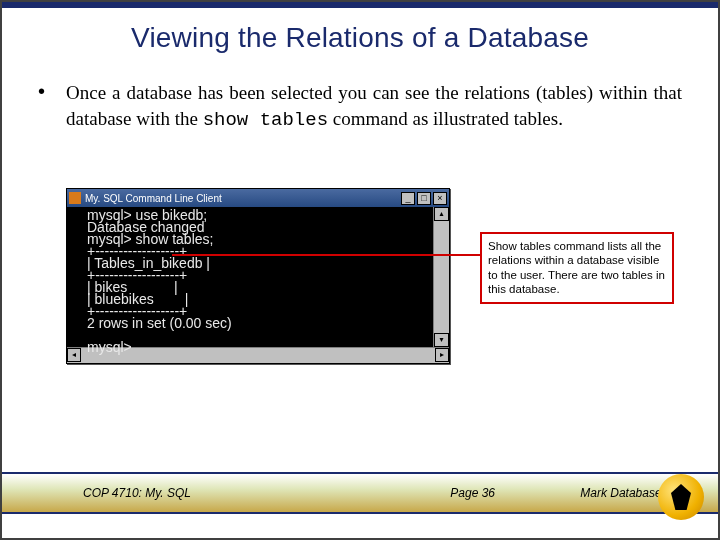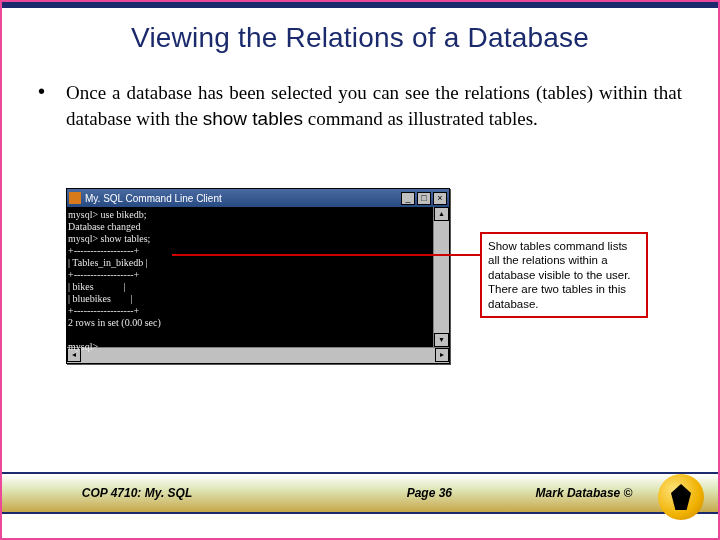--- a/index.html
+++ b/index.html
@@ -1,76 +1,77 @@
 <!DOCTYPE html>
 <html><head>
 <meta charset="utf-8">
 <style>
   * { box-sizing: border-box; margin: 0; padding: 0; }
   html, body { width: 720px; height: 540px; font-family: Arial, sans-serif; background: #fff; }
   .slide {
     width: 720px; height: 540px; position: relative;
-    border: 2px solid #ec4899; background: #fff; overflow: hidden;
+    border: 2px solid #404040; background: #fff; overflow: hidden;
   }
   .top-bar { height: 6px; background: #1a2a6c; }
   .title {
     text-align: center; color: #1a2a6c; font-size: 28px; font-weight: 400;
     margin-top: 14px; letter-spacing: 0.2px;
   }
   .body-row { display: flex; padding: 26px 36px 0 36px; }
   .bullet-col { width: 28px; flex: 0 0 28px; font-size: 20px; }
   .body-text { flex: 1; font-family: "Times New Roman", serif; font-size: 19px; line-height: 1.35; text-align: justify; }
-  .body-text .mono { font-family: Liberation Sans, sans-serif; }
+  .body-text .mono { font-family: Liberation Mono, monospace; }
   .terminal-wrap { position: absolute; top: 186px; left: 64px; width: 404px; }
   .win {
     width: 384px; background: #c0c0c0; border: 1px solid #000;
     box-shadow: 1px 1px 0 #555;
   }
   .titlebar {
     height: 18px; background: linear-gradient(#4a6aa0,#274a82);
     display: flex; align-items: center; color: #fff; font-size: 10px;
     padding: 0 2px;
   }
   .titlebar .icon { width: 12px; height: 12px; background: #d97a1a; margin-right: 4px; display:inline-block; }
   .titlebar .t-title { flex: 1; white-space: nowrap; overflow: hidden; }
   .tb-btn {
     width: 14px; height: 13px; background: #c0c0c0; border: 1px solid #000;
     margin-left: 2px; font-size: 9px; text-align: center; line-height: 11px;
     font-family: sans-serif; color: #000;
   }
   .win-body { display: flex; }
   .term {
-    flex: 1; background: #000; color: #e8e8e8; font-family: Liberation Serif, serif;
-    font-size: 10px; line-height: 12px; padding: 2px 1px; white-space: pre;
+    flex: 1; background: #000; color: #e8e8e8; font-family: Liberation Sans, sans-serif;
+    font-size: 14px; line-height: 12px; padding: 2px 20px; white-space: pre;
     height: 140px; position: relative;
   }
   .vscroll { width: 16px; background: #c0c0c0; border-left: 1px solid #808080; display:flex; flex-direction:column; }
   .sb-btn { height: 14px; border: 1px solid #000; background:#c0c0c0; font-size:8px; text-align:center; line-height:12px; }
   .sb-track { flex:1; background:#c0c0c0; }
   .hscroll { height: 16px; background:#c0c0c0; border-top:1px solid #808080; display:flex; }
   .hscroll .sb-btn { width:14px; height:14px; }
   .annotation-line {
     position: absolute; top: 252px; left: 170px; width: 310px; height: 0;
     border-top: 2px solid #d00000; z-index: 5;
   }
   .annotation-box {
-    position: absolute; top: 230px; left: 478px; width: 168px;
+    position: absolute; top: 230px; left: 478px; width: 194px;
     border: 2px solid #d00000; background: #fff; padding: 5px 6px;
     font-family: Arial, sans-serif; font-size: 11.5px; line-height: 1.25;
   }
   .footer-band {
     position: absolute; left: 0; right: 0; bottom: 26px; height: 40px;
     background: linear-gradient(#fff 0%, #dfe6b8 40%, #c7a84a 100%);
     border-top: 2px solid #1a2a6c;
   }
   .footer-line { position:absolute; left:0; right:0; bottom:24px; height:2px; background:#1a2a6c; }
   .footer-row {
     position: absolute; bottom: 34px; left: 0; right: 2px; height: 22px;
-    display: flex; align-items: center; font-size: 12px; font-style: italic; font-weight: bold;
+    display: flex; align-items: center; font-size: 12px; font-style: italic; font-weight: normal;
     color: #000;
+    gap: 43px;
   }
   .footer-row .f1 { width: 270px; text-align: center; }
   .footer-row .f2 { width: 180px; text-align: right; }
   .footer-row .f3 { flex:1; text-align: center; }
   .logo {
     position: absolute; right: 14px; bottom: 18px; width: 46px; height: 46px;
     border-radius: 50%; background: radial-gradient(circle at 35% 35%, #ffe37a 0%, #f0b100 60%, #c78300 100%);
     display:flex; align-items:center; justify-content:center;
   }
   .logo-inner { width: 20px; height: 26px; background:#000; clip-path: polygon(50% 0,100% 35%,78% 100%,22% 100%,0 35%); }

